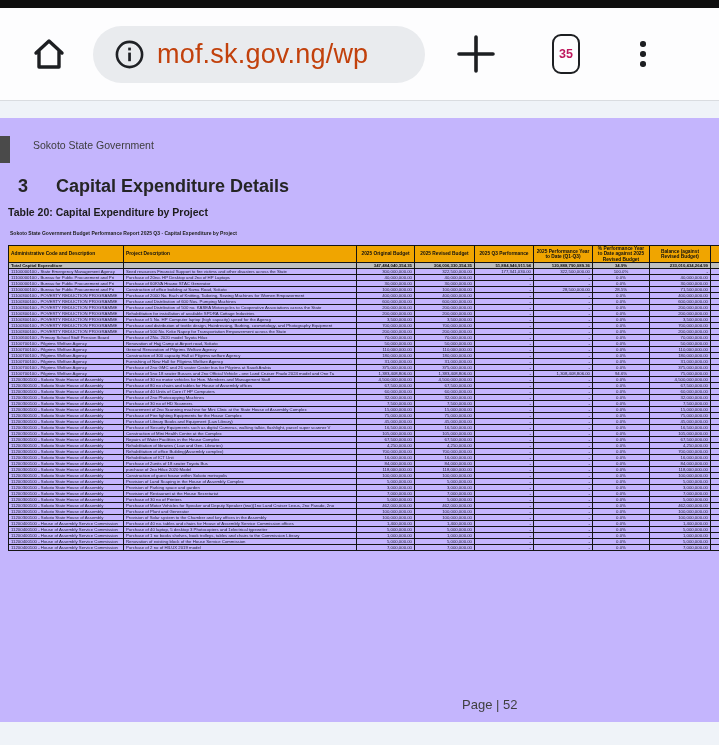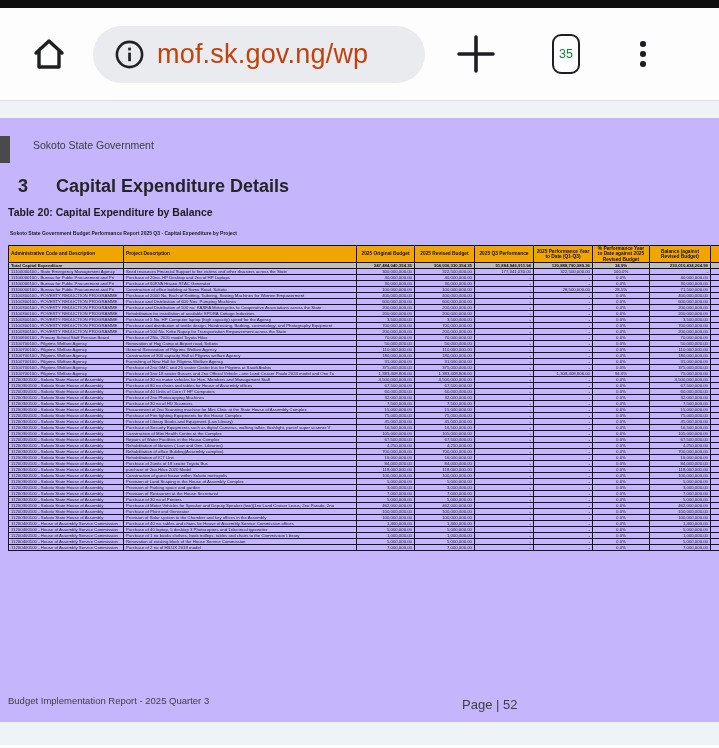--- a/index.html
+++ b/index.html
@@ -12,21 +12,21 @@
              display:flex; align-items:center; }
   .home-btn { margin-left:27px; width:44px; height:44px; display:flex; align-items:center; justify-content:center; }
   .urlpill { margin-left:22px; width:332px; height:57px; background:#e9ebee; border-radius:29px;
              display:flex; align-items:center; overflow:hidden; }
   .urlpill svg { margin-left:21px; flex:0 0 auto; }
   .urltext { margin-left:12px; font-size:27px; color:#c2410c; white-space:nowrap; letter-spacing:0.2px; }
   .plus-btn { margin-left:26px; width:50px; height:50px; display:flex; align-items:center; justify-content:center; }
   .tab-btn { margin-left:43px; width:44px; height:44px; display:flex; align-items:center; justify-content:center; }
   .tab-box { width:28px; height:40px; border:2.6px solid #1d1f22; border-radius:9px;
              display:flex; align-items:center; justify-content:center;
-             font-size:12.5px; font-weight:normal; color:#15803d; }
+             font-size:12.5px; font-weight:bold; color:#be185d; }
   .menu-btn { margin-left:40px; width:30px; height:44px; display:flex; flex-direction:column;
               align-items:center; justify-content:center; gap:4.5px; }
   .dot { width:5.5px; height:5.5px; border-radius:50%; background:#1d1f22; }
   .chrome-divider { position:absolute; left:0; top:100px; width:719px; height:1px; background:#d9dce0; }
   .gap-top { position:absolute; left:0; top:101px; width:719px; height:17px; background:#eff3f8; }
   .gap-bottom { position:absolute; left:0; top:722px; width:719px; height:23px; background:#eff3f8; }
 
   
   .sheet { position:absolute; left:0; top:118px; width:719px; height:604px; background:#c4b5fd; }
   .side-tab { position:absolute; left:0; top:18px; width:10px; height:27px; background:#4a4a4a; }
@@ -93,21 +93,21 @@
   <div class="gap-top"></div>
 
   <div class="sheet">
     <div class="side-tab"></div>
     <div class="org-name">Sokoto State Government</div>
 
     <div class="section-heading">
       <span class="num">3</span><span>Capital Expenditure Details</span>
     </div>
 
-    <div class="table-title">Table 20: Capital Expenditure by Balance</div>
+    <div class="table-title">Table 20: Capital Expenditure by Project</div>
     <div class="table-subtitle">Sokoto State Government Budget Performance Report 2025 Q3 - Capital Expenditure by Project</div>
 
     <div class="tbl-wrap">
       <table>
         <colgroup>
           <col style="width:115px">
             <col style="width:233px">
             <col style="width:58px">
           <col style="width:60px">
             <col style="width:59px">
@@ -655,18 +655,17 @@
               <td class="num">-</td>
               <td class="num">-</td>
               <td class="pct">0.0%</td>
               <td class="num">7,000,000.00</td>
               <td class="txt"></td>
             </tr>
           </tbody>
       </table>
     </div>
 
-    <div class="doc-footer-left">Budget Implementation Report - 2025 Quarter 3</div>
     <div class="doc-footer-page">Page | 52</div>
   </div>
 
   <div class="gap-bottom"></div>
 </div>
 
 </body></html>

